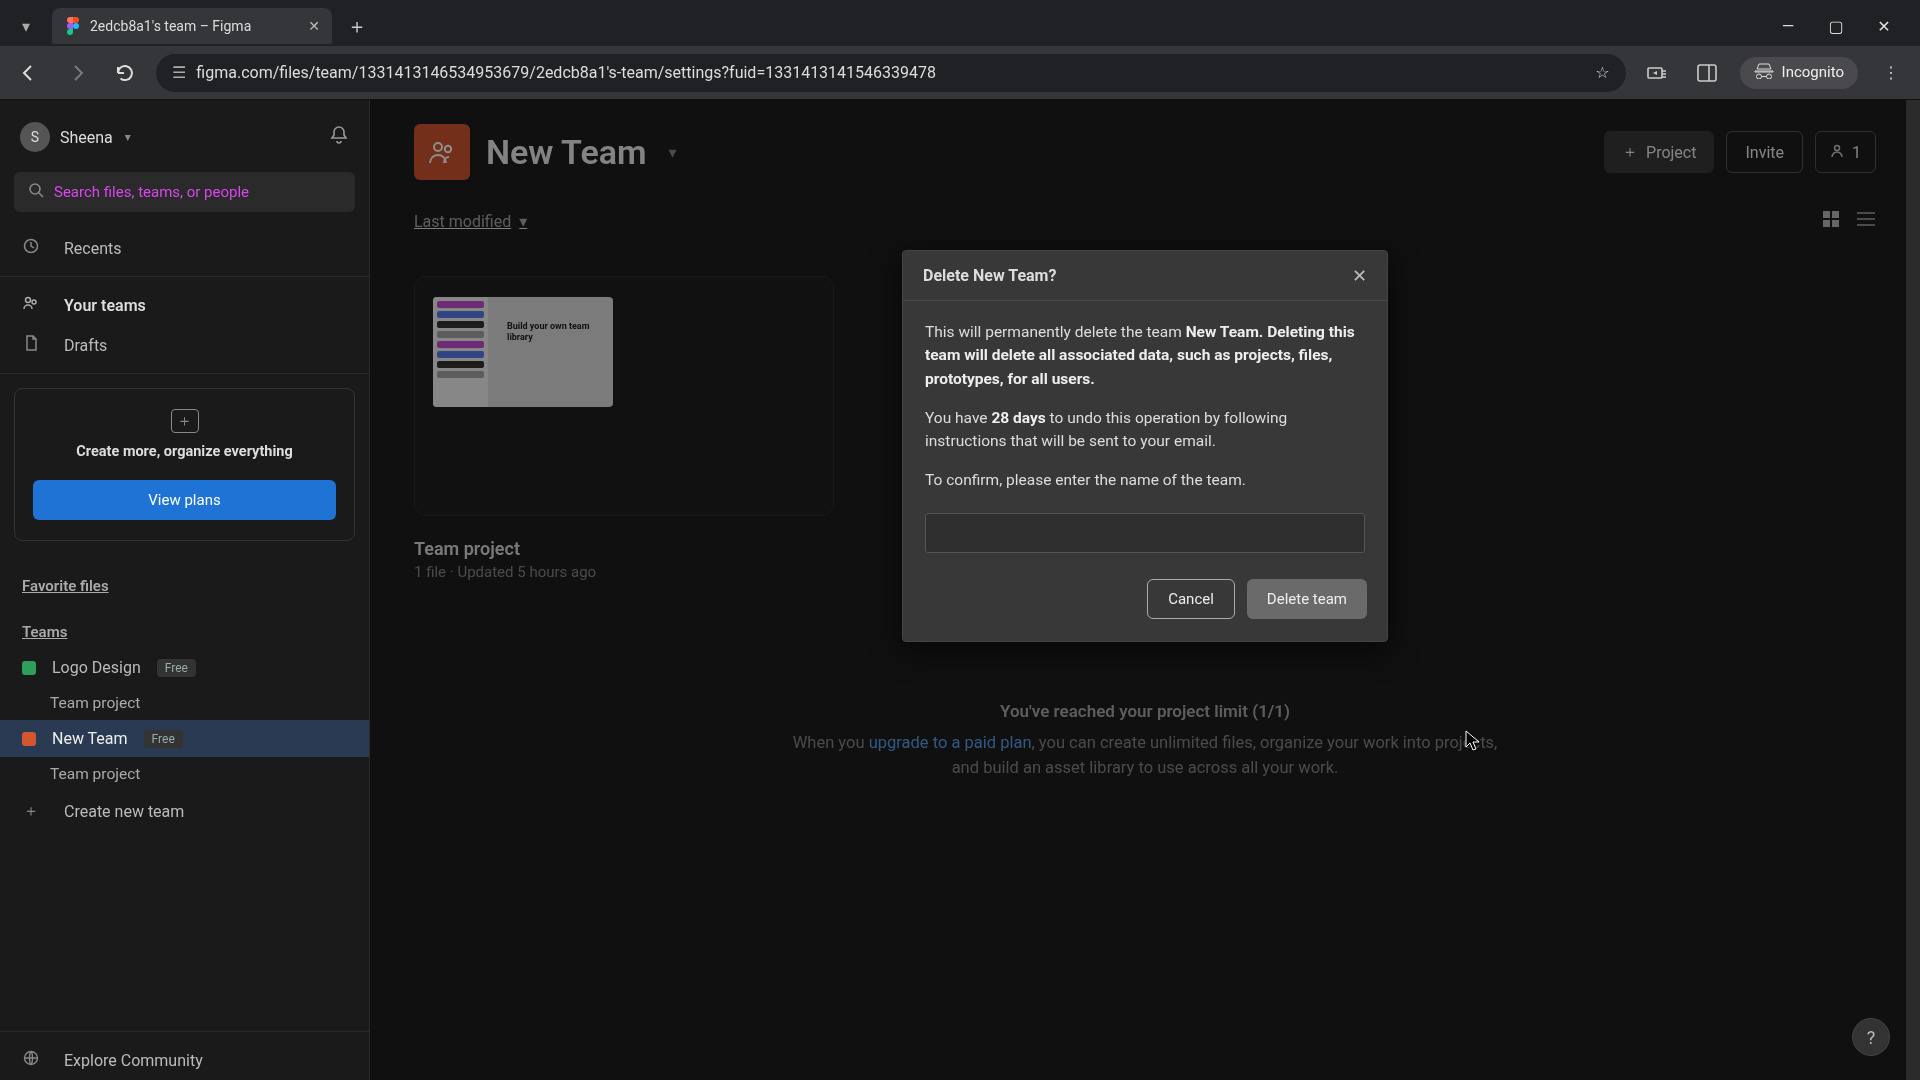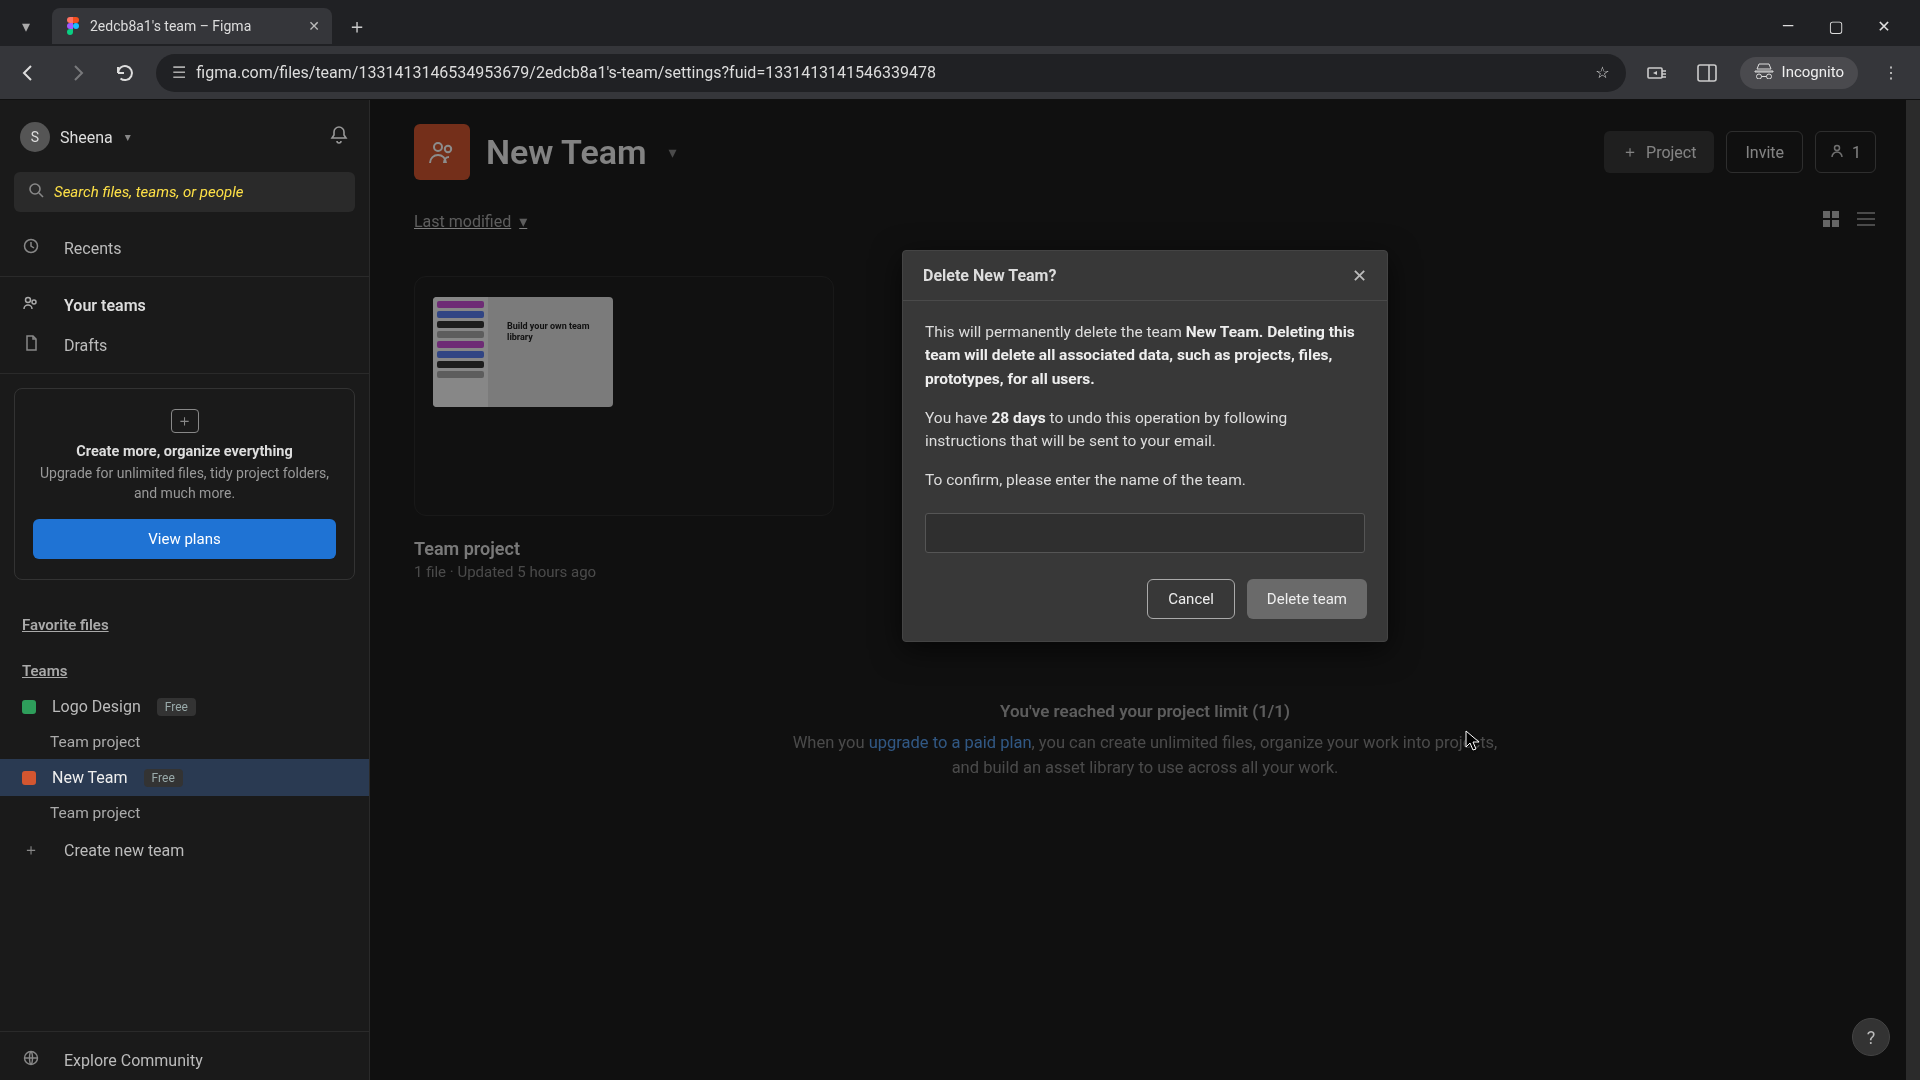--- a/index.html
+++ b/index.html
@@ -25,21 +25,21 @@
   
   .app { display:flex; height: calc(1080px - 100px); background:#1e1e1e; }
 
   
   .sidebar { width:370px; background:#1a1a1a; border-right:1px solid #2a2a2a; display:flex; flex-direction:column; padding-top:16px; }
   .user-row { display:flex; align-items:center; gap:10px; padding:6px 20px 14px; }
   .avatar { width:30px; height:30px; border-radius:50%; background:#555; display:flex; align-items:center; justify-content:center; font-size:14px; color:#ddd; }
   .user-name { font-size:16px; color:#ddd; }
   .chev { color:#888; font-size:12px; margin-left:2px; }
   .bell { margin-left:auto; color:#888; }
-  .search-box { margin:6px 14px 16px; height:40px; background:#2a2a2a; border-radius:6px; display:flex; align-items:center; gap:10px; padding:0 14px; color:#fde047; font-size:15px;font-style:italic; }
+  .search-box { margin:6px 14px 16px; height:40px; background:#2a2a2a; border-radius:6px; display:flex; align-items:center; gap:10px; padding:0 14px; color:#d946ef; font-size:15px; }
   .side-item { display:flex; align-items:center; gap:24px; padding:10px 22px; color:#bbb; font-size:16px; cursor:pointer; }
   .side-item .icn { width:18px; text-align:center; color:#888; }
   .section-label { padding:20px 22px 8px; color:#aaa; font-size:15px; font-weight:600;text-decoration:underline; }
   .divider { height:1px; background:#2a2a2a; margin:8px 0; }
   .upgrade-card { margin:6px 14px 16px; border:1px solid #333; border-radius:8px; padding:20px 18px; text-align:center; }
   .upgrade-card .plus-icn { width:28px; height:24px; border:1.5px solid #888; border-radius:4px; margin:0 auto 10px; display:flex; align-items:center; justify-content:center; color:#888; }
   .upgrade-title { font-weight:700; color:#ddd; font-size:14.5px; margin-bottom:4px; }
   .upgrade-body { color:#999; font-size:14px; line-height:1.4; }
   .view-plans { margin-top:16px; width:100%; height:40px; border:none; border-radius:6px; background:#1f73d4; color:#fff; font-size:15px; cursor:pointer; }
   .team-row { display:flex; align-items:center; gap:16px; padding:9px 22px; color:#bbb; font-size:16px; cursor:pointer; }
@@ -217,21 +217,20 @@
               <path d="M4 1h6l3 3v11H4z"></path>
               <path d="M10 1v3h3"></path>
             </svg></span>
         <span>Drafts</span>
       </div>
       <div class="divider"></div>
 
       <div class="upgrade-card">
         <div class="plus-icn">＋</div>
         <div class="upgrade-title">Create more, organize everything</div>
-        <div class="upgrade-body">Upgrade for unlimited files, tidy project folders, and much more.</div>
         <button class="view-plans"><span>View plans</span></button>
       </div>
 
       <div class="section-label">Favorite files</div>
       <div class="section-label">Teams</div>
 
       <div class="team-row">
         <span class="team-swatch" style="background:#2e9e5b"></span>
         <span>Logo Design</span>
         <span class="badge-free">Free</span>

